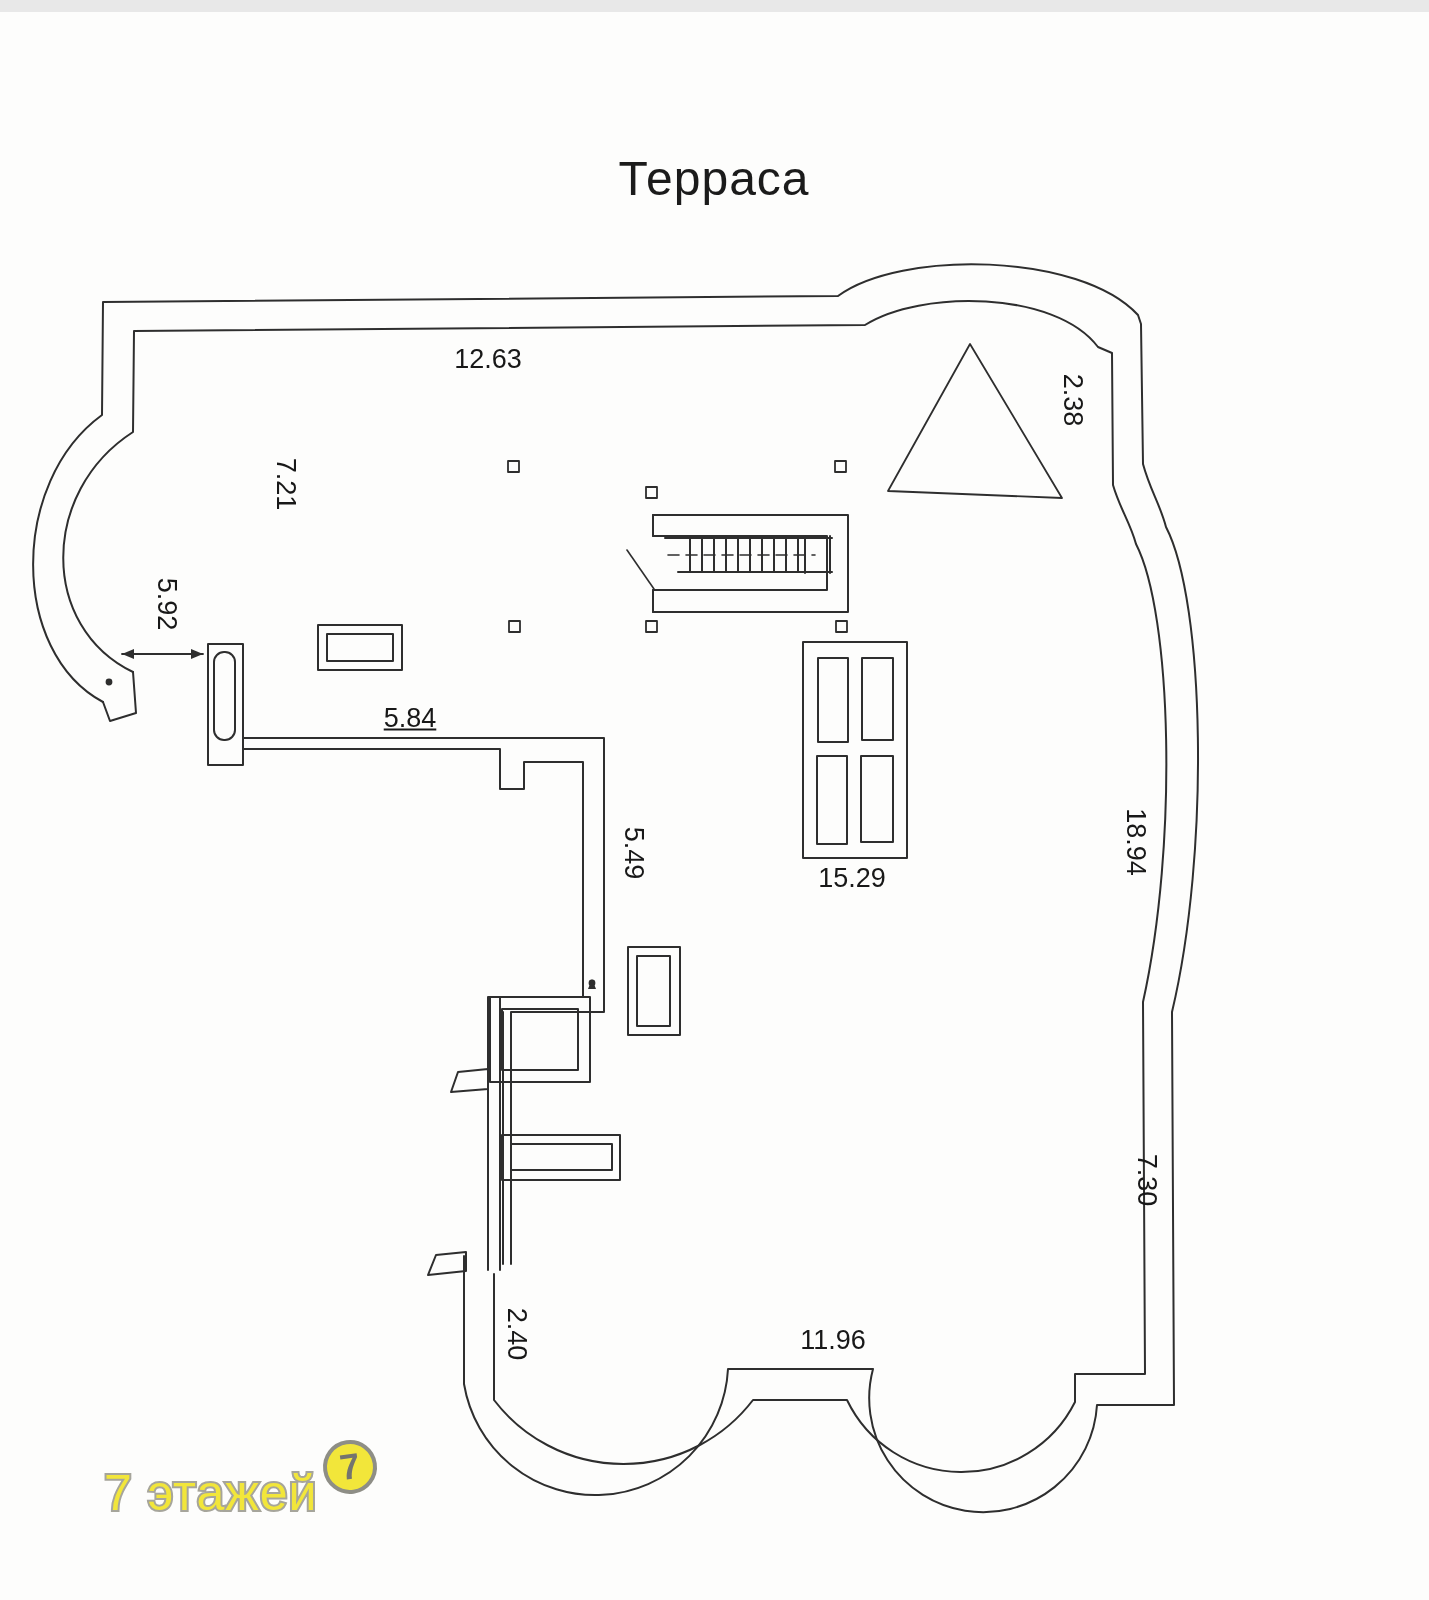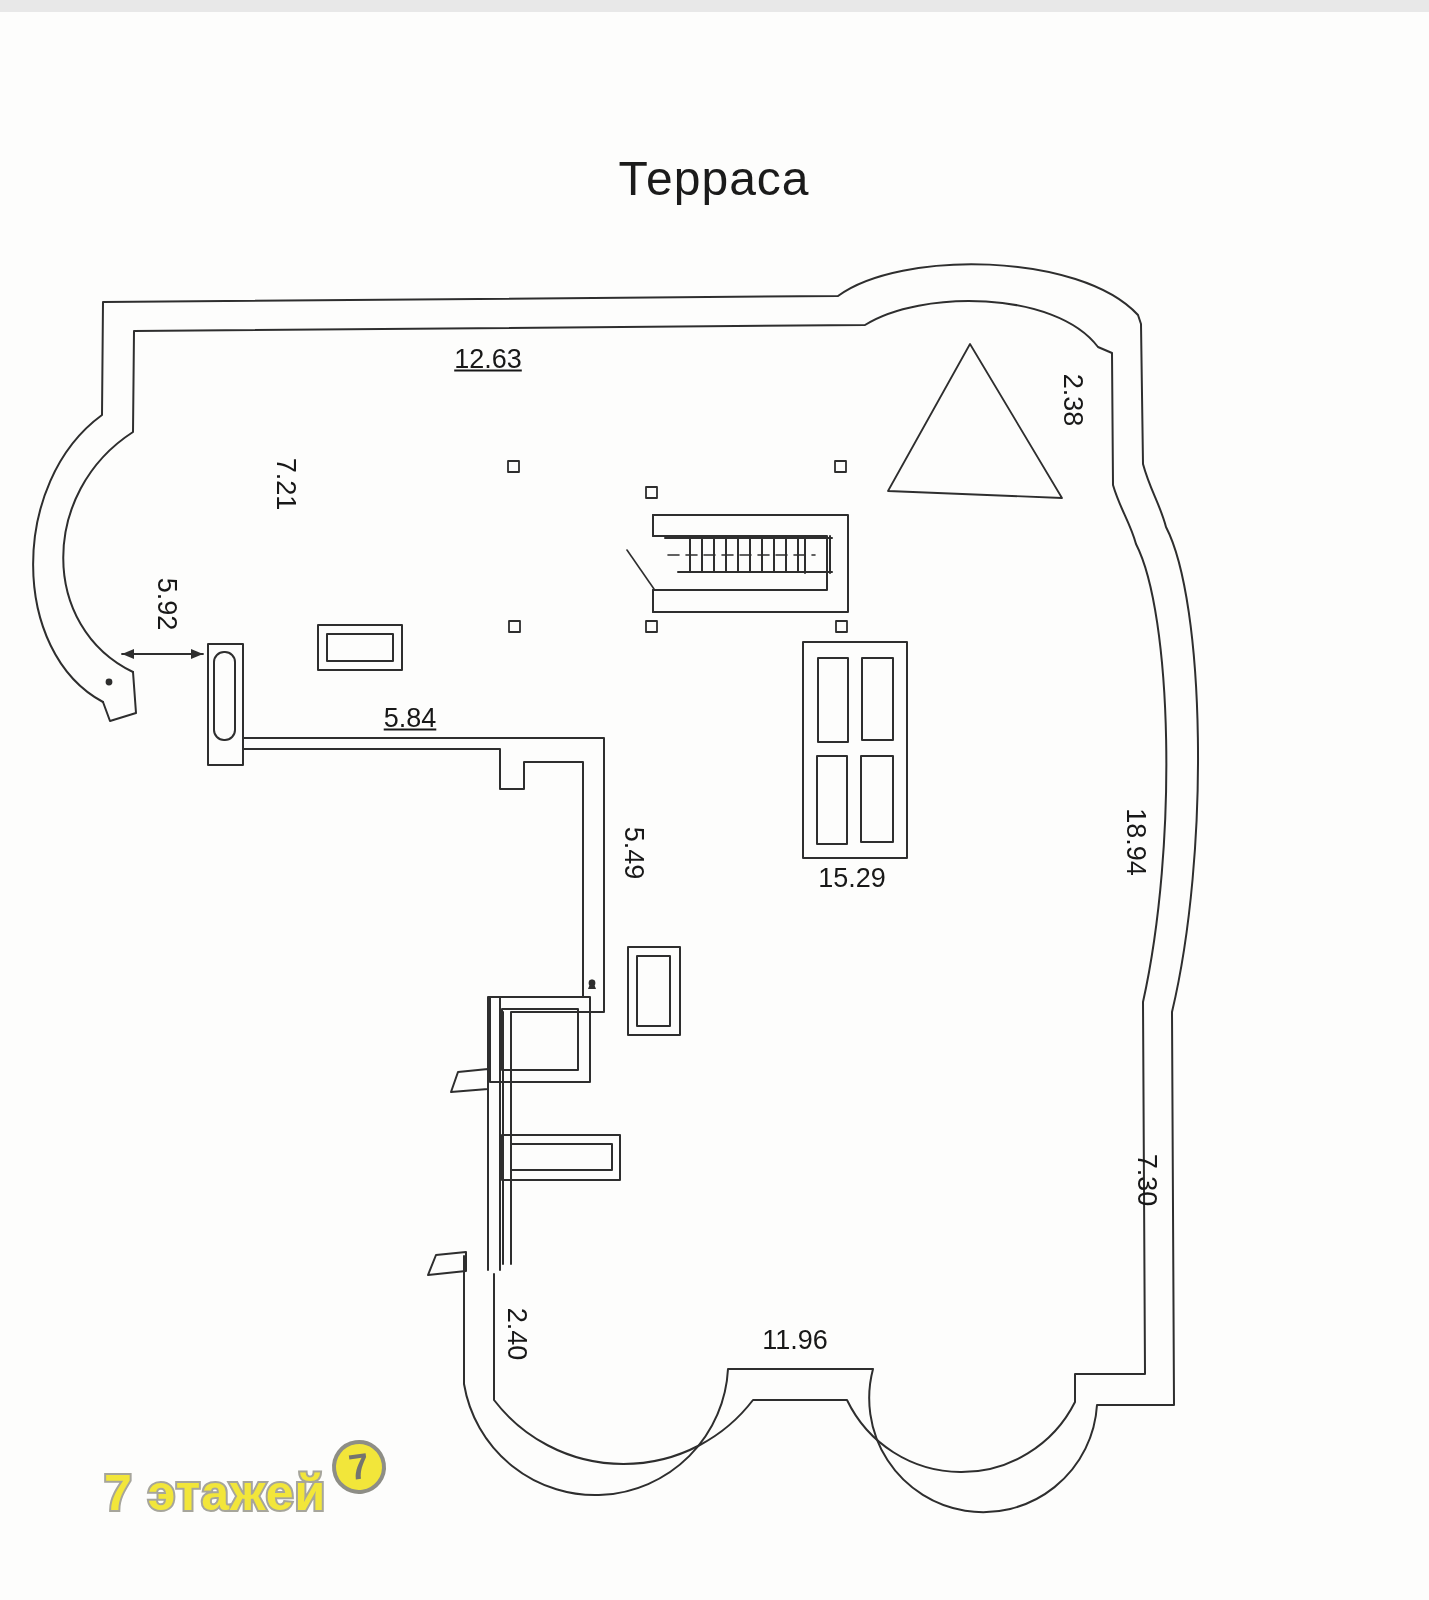--- a/index.html
+++ b/index.html
@@ -33,21 +33,21 @@
   }
   .logo{
     position:absolute;
     left:104px;top:1428px;
     display:flex;
     align-items:flex-end;
     gap:6px;
   }
   .logo-text{
     font-size:50px;
-    font-weight:bold;
+    font-weight:normal;
     color:var(--logo-yellow,#f2e63a);
     -webkit-text-stroke:4px var(--logo-outline,#a6a59b);
     paint-order:stroke fill;
     letter-spacing:1px;
     line-height:1;
     padding-bottom:2px;
   }
   .logo-badge{
     width:54px;height:54px;
     border-radius:50%;
@@ -164,30 +164,30 @@
       <rect x="646" y="475" width="11" height="11"></rect>
       <rect x="835" y="449" width="11" height="11"></rect>
       <rect x="509" y="609" width="11" height="11"></rect>
       <rect x="646" y="609" width="11" height="11"></rect>
       <rect x="836" y="609" width="11" height="11"></rect>
     </g>
 
     <path d="M 970 332 L 888 479 L 1062 486 Z" stroke-width="1.8"></path>
   </svg>
 
-  <div class="dim" style="left:488px;  top:347px;text-decoration:underline;">12.63</div>
+  <div class="dim" style="left:488px;  top:347px;">12.63</div>
   <div class="dim vert" style="left:285px;  top:472px;">7.21</div>
   <div class="dim vert" style="left:166px;  top:592px;">5.92</div>
   <div class="dim vert" style="left:1072px; top:388px;">2.38</div>
   <div class="dim" style="left:410px;  top:706px;text-decoration:underline;">5.84</div>
   <div class="dim vert" style="left:633px;  top:841px;">5.49</div>
   <div class="dim" style="left:852px;  top:866px;">15.29</div>
   <div class="dim vert" style="left:1135px; top:830px;">18.94</div>
   <div class="dim vert" style="left:1146px; top:1168px;">7.30</div>
   <div class="dim vert" style="left:516px;  top:1322px;">2.40</div>
-  <div class="dim" style="left:795px;  top:1328px;text-align:center;">11.96</div>
+  <div class="dim" style="left:833px;  top:1328px;text-align:center;">11.96</div>
 
   <div class="logo">
     <span class="logo-text">7 этажей</span>
     <span class="logo-badge">7</span>
   </div>
 
 </div>
 
 </body></html>

